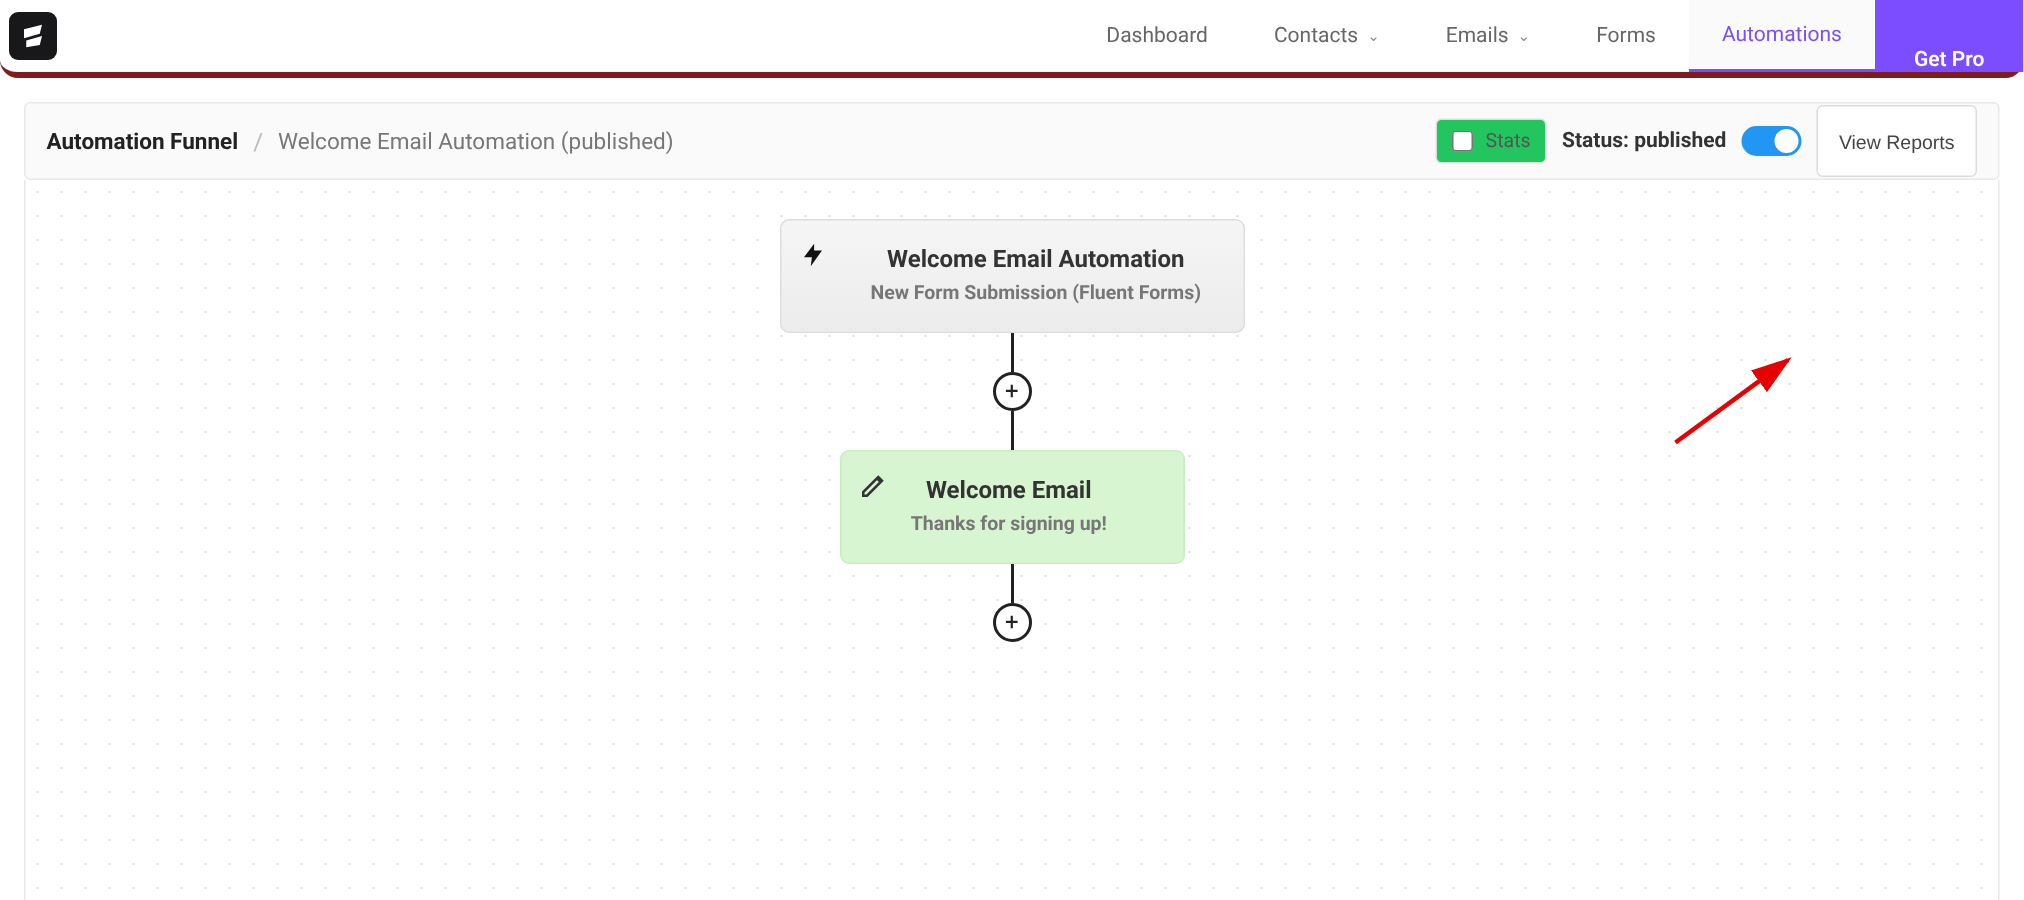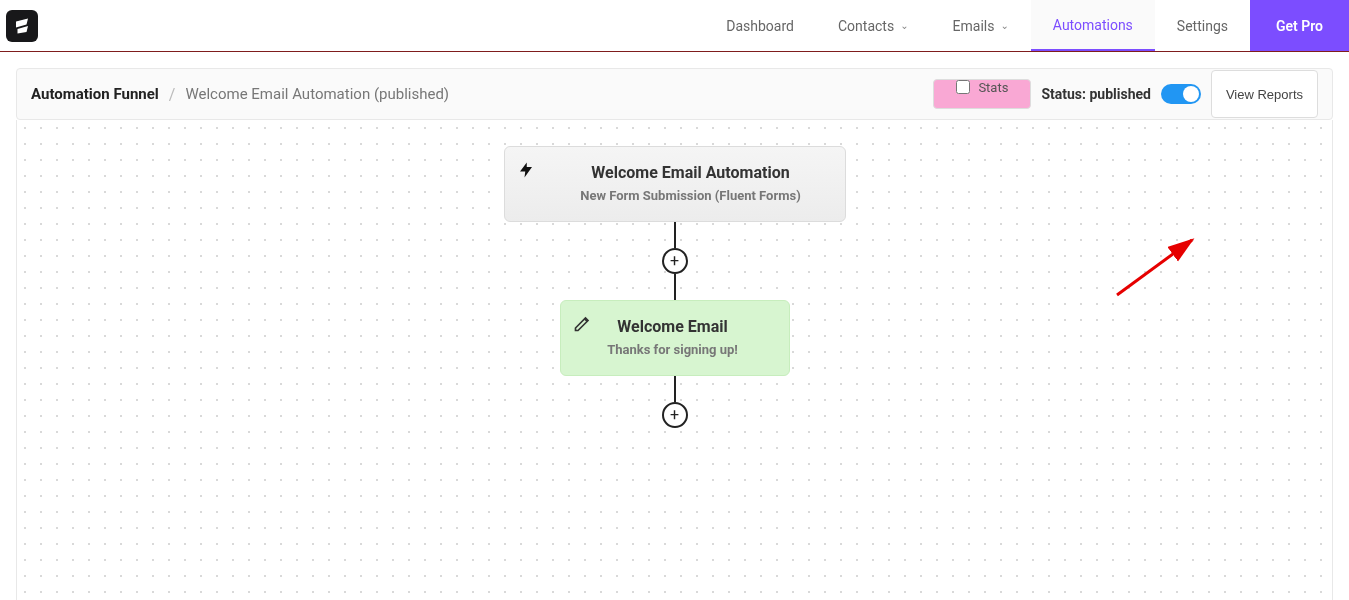--- a/index.html
+++ b/index.html
@@ -6,24 +6,25 @@
 body {
   font-family: -apple-system, BlinkMacSystemFont, "Segoe UI", Roboto, Helvetica, Arial, sans-serif;
   background: #fff;
   color: #333;
   width: 1349px;
   height: 600px;
   overflow: hidden;
 }
 .topbar {
   height: 52px;
-  border-bottom: 1px solid #7f1d1d;
+  border-bottom: 4px solid #7f1d1d;
   display: flex;
   align-items: stretch;
   padding-left: 6px;
+  border-radius: 12px;
 }
 .logo {
   width: 32px; height: 32px;
   background: #18181a;
   border-radius: 6px;
   align-self: center;
   display:flex; align-items:center; justify-content:center;
 }
 .nav {
   margin-left: auto;
@@ -42,20 +43,21 @@
 .nav-item.active {
   color: #7c4dff;
   border-bottom: 2px solid #7c4dff;
   background: #fafafa;
 }
 .nav-item.getpro {
   background: #7c4dff;
   color: #fff;
   font-weight: 600;
   padding: 0 26px;
+  align-items: flex-end;
 }
 .chevron {
   font-size: 10px;
   color: #888;
 }
 .content {
   padding: 16px;
 }
 .toolbar {
   border: 1px solid #e8e8e8;
@@ -70,25 +72,26 @@
 .crumb-root {
   font-weight: 700;
   color: #222;
   font-size: 15px;
 }
 .crumb-sep { color: #bbb; }
 .crumb-current { color: #777; font-size: 15px; }
 .spacer { flex: 1; }
 .stats-box {
   border: 1px solid #ddd;
-  background: #f9a8d4;
+  background: #22c55e;
   border-radius: 4px;
   height: 30px;
   display: flex;
-  padding: 0 22px;
+  align-items: center;
+  padding: 0 10px;
   gap: 8px;
   font-size: 13px;
   color: #555;
 }
 .stats-box input { width:14px; height:14px; }
 .status-label {
   font-weight: 700;
   font-size: 14px;
   color: #333;
 }
@@ -130,21 +133,21 @@
 .flow {
   position: absolute;
   left: 50%;
   top: 26px;
   transform: translateX(-50%);
   display: flex;
   flex-direction: column;
   align-items: center;
 }
 .node {
-  width: 342px;
+  width: 310px;
   border-radius: 6px;
   padding: 16px 18px 18px 50px;
   position: relative;
   text-align: center;
   background: #f0f0f0;
   border: 1px solid #e0e0e0;
 }
 .node.trigger {
   background: linear-gradient(#f5f5f5,#ececec);
   border: 1px solid #dcdcdc;
@@ -210,25 +213,25 @@
         <span>Dashboard</span>
       </div>
     <div class="nav-item">
         <span>Contacts</span>
         <span class="chevron">⌄</span>
       </div>
     <div class="nav-item">
         <span>Emails</span>
         <span class="chevron">⌄</span>
       </div>
+    <div class="nav-item">
+        <span>Forms</span>
+      </div>
     <div class="nav-item active">
         <span>Automations</span>
-      </div>
-    <div class="nav-item">
-        <span>Settings</span>
       </div>
     <div class="nav-item getpro">
         <span>Get Pro</span>
       </div>
   </div>
 </div>
 
 <div class="content">
   <div class="toolbar">
     <span class="crumb-root">Automation Funnel</span>

